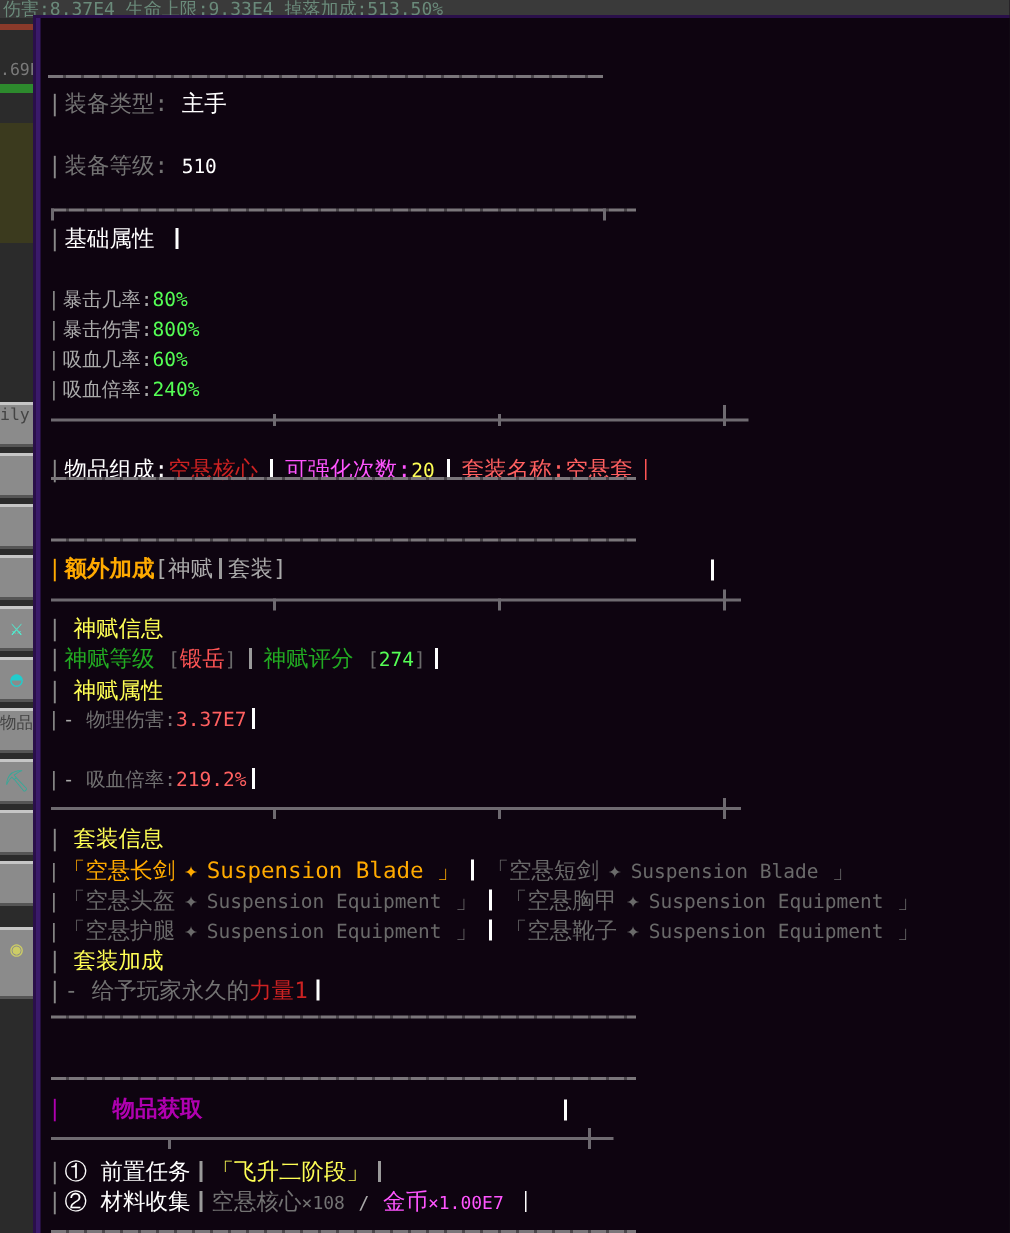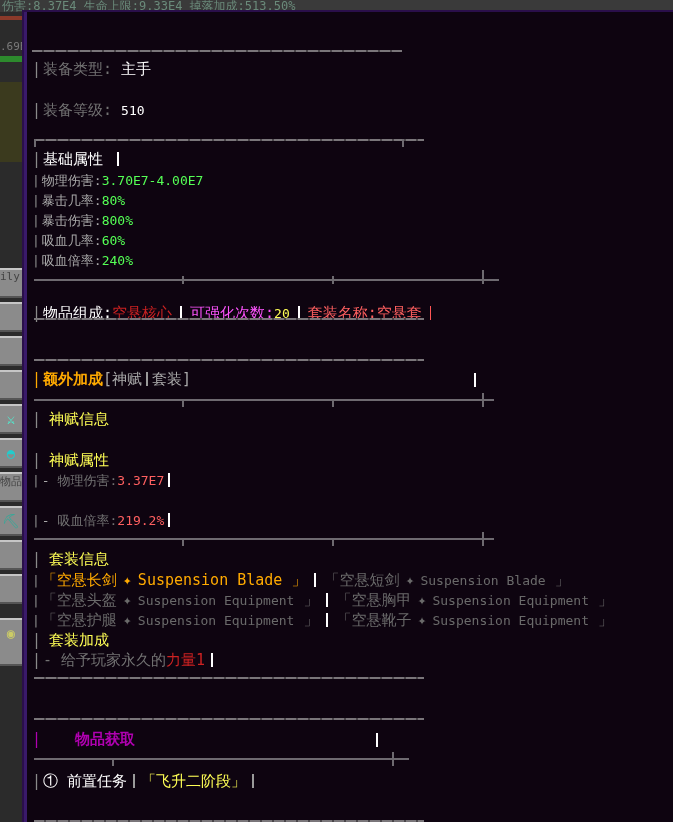--- a/index.html
+++ b/index.html
@@ -116,21 +116,20 @@
     <span class="lbar">|</span><span class="c-cyan">装备等级:</span>
     <span class="c-white" style="font-size:13px">510</span>
   </div>
   <div class="sep dash" style="left:10px;top:127px;width:390px"></div>
   <div class="tick" style="left:10px;top:127px;height:8px"></div>
   <div class="tick" style="left:378px;top:127px;height:8px"></div>
 
   <div class="row big" style="top:138px;left:8px">
     <span class="lbar">|</span><span class="c-white">基础属性</span><span class="pipe pw" style="margin-left:14px"></span>
   </div>
-  <div class="row" style="top:160px;left:8px"><span class="lbar">|</span><span class="c-gray">物理伤害:</span><span class="c-green">3.70E7-4.00E7</span></div>
   <div class="row" style="top:180px;left:8px"><span class="lbar">|</span><span class="c-gray">暴击几率:</span><span class="c-green">80%</span></div>
   <div class="row" style="top:200px;left:8px"><span class="lbar">|</span><span class="c-gray">暴击伤害:</span><span class="c-green">800%</span></div>
   <div class="row" style="top:220px;left:8px"><span class="lbar">|</span><span class="c-gray">吸血几率:</span><span class="c-green">60%</span></div>
   <div class="row" style="top:240px;left:8px"><span class="lbar">|</span><span class="c-gray">吸血倍率:</span><span class="c-green">240%</span></div>
   <div class="sep" style="left:10px;top:267px;width:465px"></div>
   <div class="tick" style="left:158px;top:264px;height:8px"></div>
   <div class="tick" style="left:308px;top:264px;height:8px"></div>
   <div class="tick" style="left:458px;top:258px;height:14px"></div>
 
   <div class="row big" style="top:292px;left:8px">
@@ -144,20 +143,25 @@
   </div>
   <div class="pipe pw" style="position:absolute;left:446px;top:361px"></div>
   <div class="sep" style="left:10px;top:387px;width:460px"></div>
   <div class="tick" style="left:158px;top:387px;height:8px"></div>
   <div class="tick" style="left:308px;top:387px;height:8px"></div>
   <div class="tick" style="left:458px;top:381px;height:14px"></div>
 
   <div class="row big" style="top:398px;left:8px">
     <span class="lbar">|</span><span class="c-yellow" style="margin-left:6px">神赋信息</span>
   </div>
+  <div class="row big" style="top:418px;left:8px">
+    <span class="lbar">|</span><span class="c-dgreen">神赋等级</span>
+    <span class="c-dgray" style="font-size:13px">[</span><span class="c-red">锻岳</span><span class="c-dgray" style="font-size:13px">]</span><span class="pipe pg" style="margin:0 8px"></span><span class="c-dgreen">神赋评分</span>
+    <span class="c-dgray" style="font-size:13px">[</span><span class="c-green" style="font-size:13px">274</span><span class="c-dgray" style="font-size:13px">]</span><span class="pipe pw" style="margin-left:6px"></span>
+  </div>
   <div class="row big" style="top:439px;left:8px">
     <span class="lbar">|</span><span class="c-yellow" style="margin-left:6px">神赋属性</span>
   </div>
   <div class="row" style="top:460px;left:8px"><span class="lbar">|</span><span class="c-gray">- </span><span class="c-cyan">物理伤害:</span><span class="c-salmon">3.37E7</span><span class="pipe pw"></span></div>
   <div class="row" style="top:500px;left:8px"><span class="lbar">|</span><span class="c-gray">- </span><span class="c-cyan">吸血倍率:</span><span class="c-salmon">219.2%</span><span class="pipe pw"></span></div>
   <div class="sep" style="left:10px;top:526px;width:460px"></div>
   <div class="tick" style="left:158px;top:526px;height:8px"></div>
   <div class="tick" style="left:308px;top:526px;height:8px"></div>
   <div class="tick" style="left:458px;top:520px;height:14px"></div>
 
@@ -186,14 +190,19 @@
     <span class="lbar" style="color:#b000b0">|</span><span class="c-purple bold">物品获取</span>
   </div>
   <div class="pipe pw" style="position:absolute;left:348px;top:721px"></div>
   <div class="sep" style="left:10px;top:746px;width:375px"></div>
   <div class="tick" style="left:88px;top:746px;height:8px"></div>
   <div class="tick" style="left:368px;top:740px;height:14px"></div>
 
   <div class="row big" style="top:760px;left:8px">
     <span class="lbar">|</span><span class="c-white">①</span> <span class="c-white">前置任务</span><span class="pipe pg" style="margin:0 6px"></span><span class="c-yellow">「飞升二阶段」</span><span class="pipe pg" style="margin-left:6px"></span>
   </div>
+  <div class="row big" style="top:780px;left:8px">
+    <span class="lbar">|</span><span class="c-white">②</span> <span class="c-white">材料收集</span><span class="pipe pg" style="margin:0 6px"></span><span class="c-cyan">空悬核心</span><span class="c-cyan" style="font-size:12px">×108</span>
+    <span class="c-gray" style="font-size:12px">/</span>
+    <span class="c-pink">金币</span><span class="c-pink" style="font-size:12px">×1.00E7</span><span class="pipe pw" style="margin-left:14px;width:1px"></span>
+  </div>
   <div class="sep dash" style="left:10px;top:808px;width:390px"></div>
 </div>
 
 </body></html>

